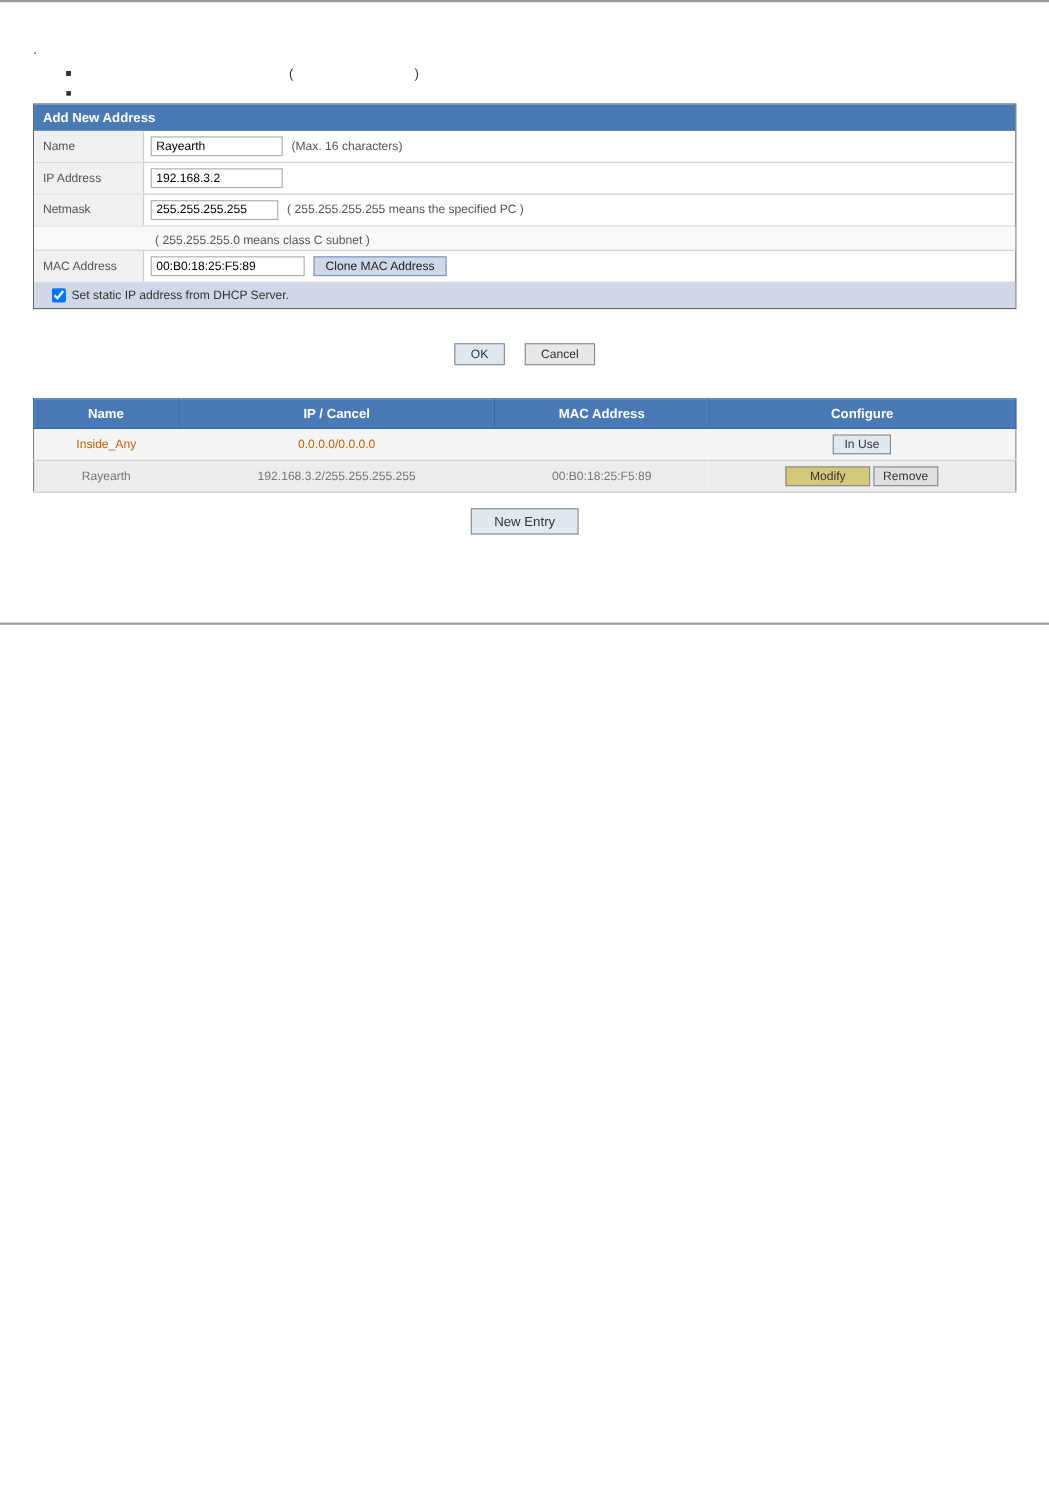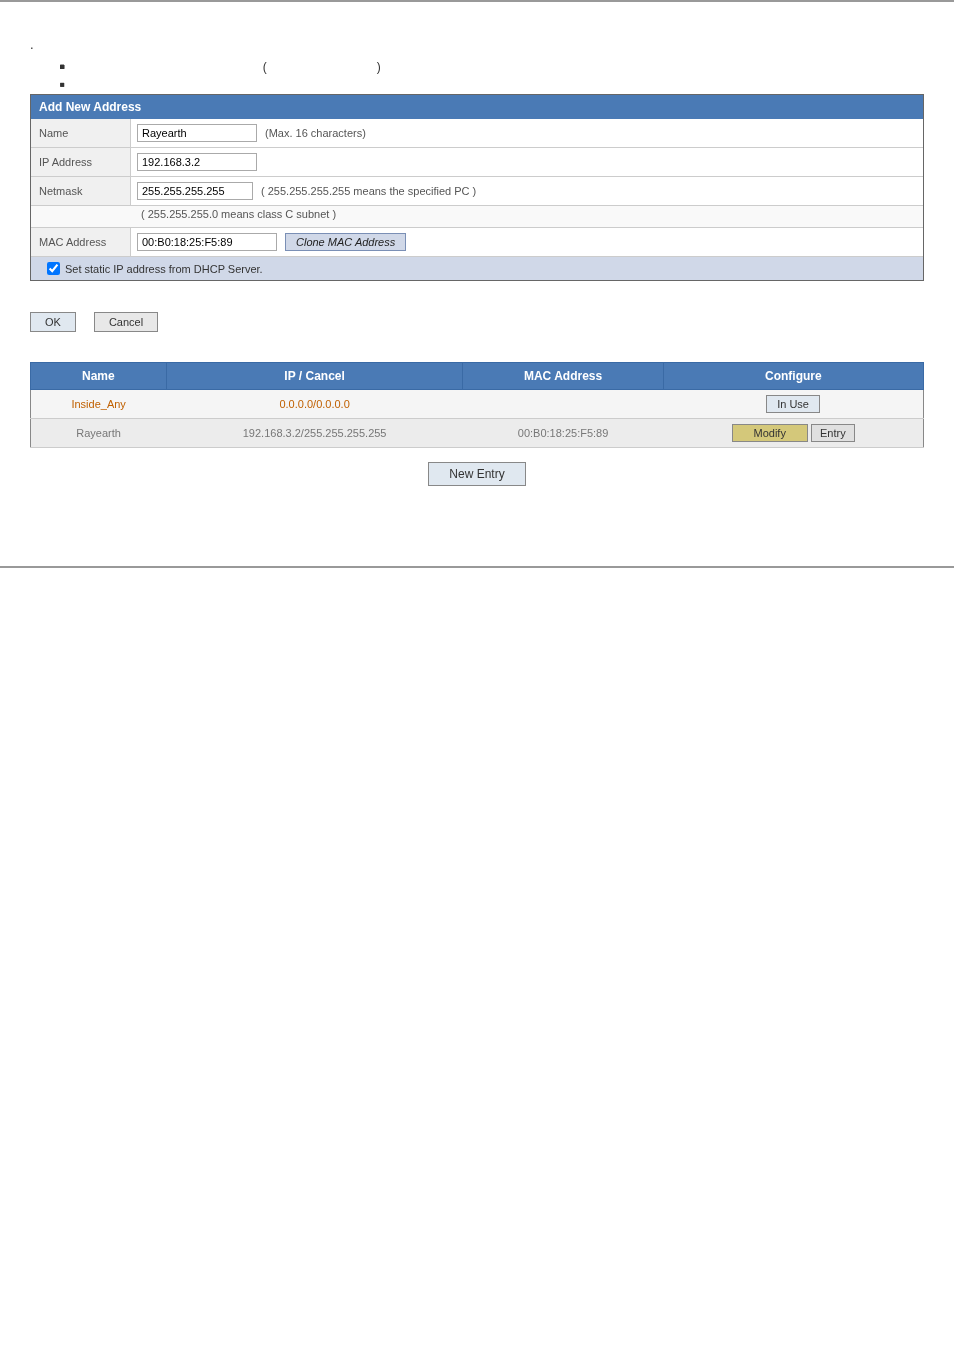--- a/index.html
+++ b/index.html
@@ -103,44 +103,43 @@
       font-size: 11px;
     }
     .hint-indent {
       padding: 2px 8px 2px 110px;
       color: #555;
       font-size: 11px;
       background: #f9f9f9;
       border-bottom: 1px solid #ccc;
       min-height: 22px;
       display: flex;
-      align-items: flex-start;
+      align-items: flex-end;
     }
     .clone-btn {
       background: #d0d8e8;
       border: 1px solid #7a8fb5;
       padding: 2px 10px;
       font-size: 11px;
       cursor: pointer;
       color: #222;
-      font-style: italic;
     }
     .checkbox-row {
       background: #d0d8e8;
       padding: 5px 16px;
       display: flex;
       align-items: center;
       gap: 5px;
       font-size: 11px;
     }
 
     
     .action-buttons {
       display: flex;
-      justify-content: flex-start;
+      justify-content: center;
       gap: 18px;
       margin: 10px 0 30px 0;
     }
     .btn-ok, .btn-cancel, .btn-inuse, .btn-modify, .btn-remove, .btn-newentry {
       border: 1px solid #888;
       padding: 3px 14px;
       font-size: 11px;
       cursor: pointer;
       background: #e8e8e8;
       color: #333;
@@ -300,21 +299,21 @@
           <button class="btn-inuse">In Use</button>
         </td>
       </tr>
 
       <tr class="row-rayearth">
         <td>Rayearth</td>
         <td>192.168.3.2/255.255.255.255</td>
         <td>00:B0:18:25:F5:89</td>
         <td>
           <button class="btn-modify">Modify</button>
-          <button class="btn-remove">Entry</button>
+          <button class="btn-remove">Remove</button>
         </td>
       </tr>
     </tbody>
   </table>
 
   <div class="new-entry-row">
     <button class="btn-newentry">New Entry</button>
   </div>
 
   <div class="spacer"></div>

